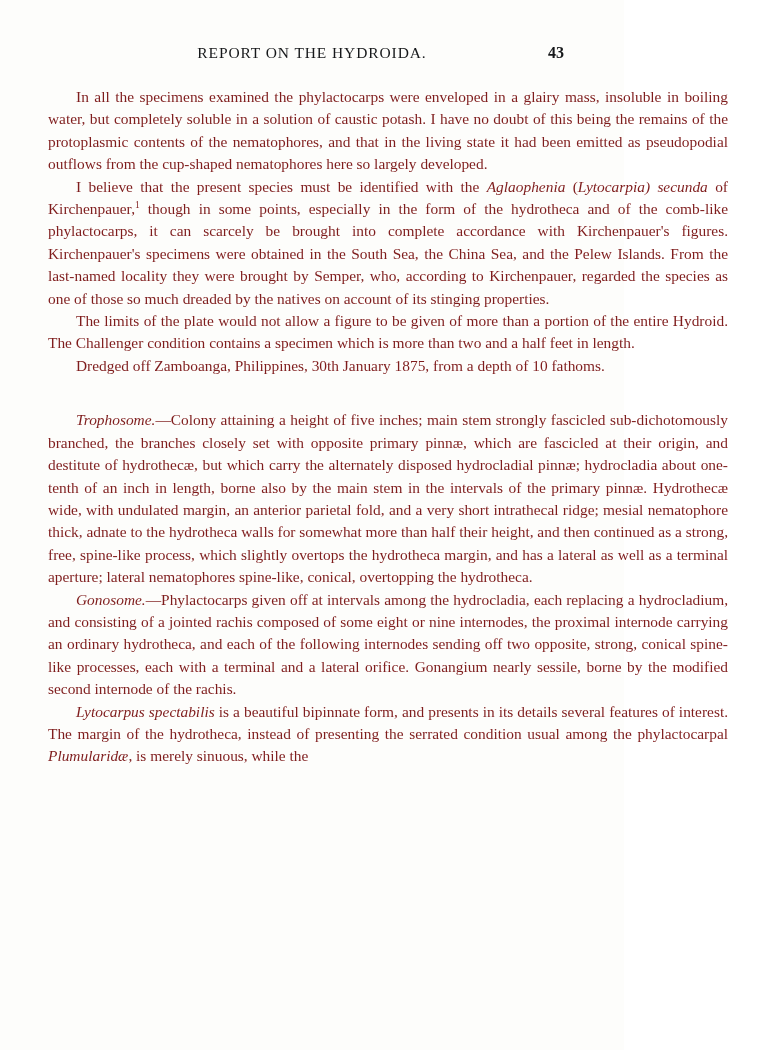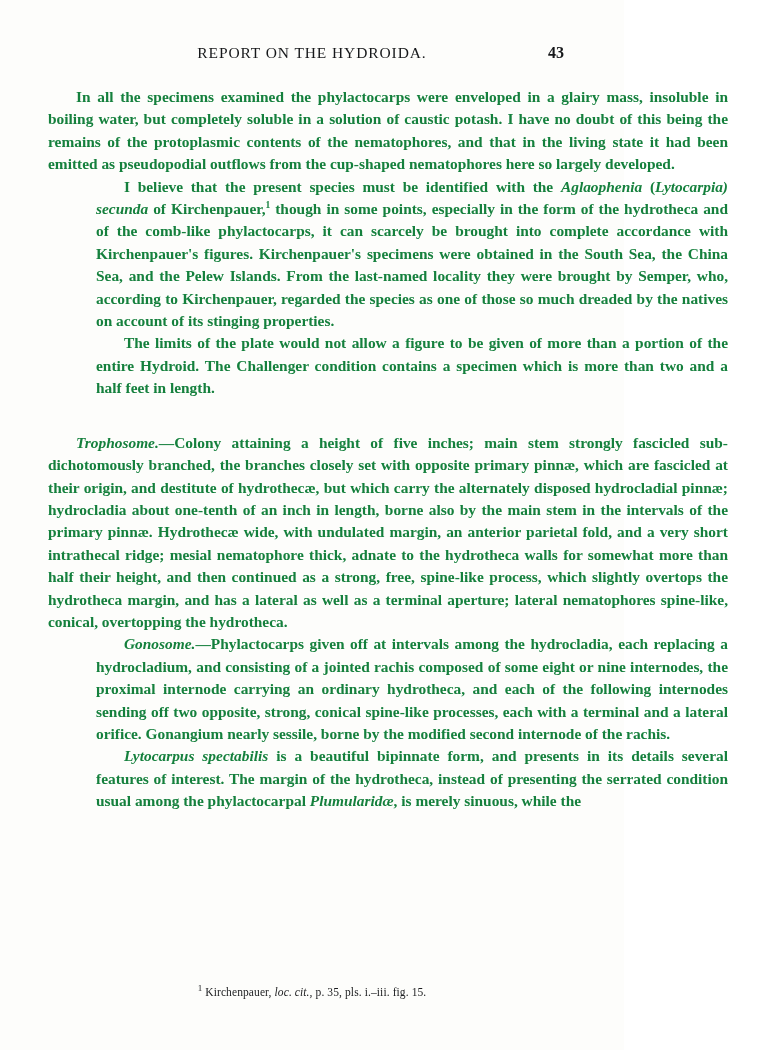--- a/index.html
+++ b/index.html
@@ -46,28 +46,26 @@
   .body-col {
     width: 680px;
     margin: 0 auto;
   }
   p.para {
     margin: 0 0 0 0;
     text-align: justify;
     text-justify: inter-word;
     font-size: 15.4px;
     line-height: 22.4px;
-    color: #15803d;
+    color: #7f1d1d;
     text-indent: 28px;
     hyphens: none;
-    font-weight: bold;
   }
   p.para + p.para {
     margin-top: 0px;
-    margin-left: 48px;
   }
   .gap-lg {
     height: 20px;
   }
   .gap-md {
     height: 12px;
   }
   .species-head {
     font-size: 15.4px;
     line-height: 22.4px;
@@ -118,33 +116,29 @@
   </div>
 
   <div class="body-col">
 
     <p class="para">In all the specimens examined the phylactocarps were enveloped in a glairy mass, insoluble in boiling water, but completely soluble in a solution of caustic potash. I have no doubt of this being the remains of the protoplasmic contents of the nematophores, and that in the living state it had been emitted as pseudopodial outflows from the cup-shaped nematophores here so largely developed.</p>
 
     <p class="para"><span>I believe that the present species must be identified with the </span><span class="it">Aglaophenia</span><span> (</span><span class="it">Lytocarpia) secunda</span><span> of Kirchenpauer,</span><sup class="fn-ref">1</sup><span> though in some points, especially in the form of the hydrotheca and of the comb-like phylactocarps, it can scarcely be brought into complete accordance with Kirchenpauer's figures. Kirchenpauer's specimens were obtained in the South Sea, the China Sea, and the Pelew Islands. From the last-named locality they were brought by Semper, who, according to Kirchenpauer, regarded the species as one of those so much dreaded by the natives on account of its stinging properties.</span></p>
 
     <p class="para">The limits of the plate would not allow a figure to be given of more than a portion of the entire Hydroid. The Challenger condition contains a specimen which is more than two and a half feet in length.</p>
 
+    <p class="para">Dredged off Zamboanga, Philippines, 30th January 1875, from a depth of 10 fathoms.</p>
 
     <div class="gap-lg"></div>
 
 
     <div class="gap-md"></div>
 
     <p class="para"><span class="lead">Trophosome.</span><span>—Colony attaining a height of five inches; main stem strongly fascicled sub-dichotomously branched, the branches closely set with opposite primary pinnæ, which are fascicled at their origin, and destitute of hydrothecæ, but which carry the alternately disposed hydrocladial pinnæ; hydrocladia about one-tenth of an inch in length, borne also by the main stem in the intervals of the primary pinnæ. Hydrothecæ wide, with undulated margin, an anterior parietal fold, and a very short intrathecal ridge; mesial nematophore thick, adnate to the hydrotheca walls for somewhat more than half their height, and then continued as a strong, free, spine-like process, which slightly overtops the hydrotheca margin, and has a lateral as well as a terminal aperture; lateral nematophores spine-like, conical, overtopping the hydrotheca.</span></p>
 
     <p class="para"><span class="lead">Gonosome.</span><span>—Phylactocarps given off at intervals among the hydrocladia, each replacing a hydrocladium, and consisting of a jointed rachis composed of some eight or nine internodes, the proximal internode carrying an ordinary hydrotheca, and each of the following internodes sending off two opposite, strong, conical spine-like processes, each with a terminal and a lateral orifice. Gonangium nearly sessile, borne by the modified second internode of the rachis.</span></p>
 
     <p class="para"><span class="it">Lytocarpus spectabilis</span><span> is a beautiful bipinnate form, and presents in its details several features of interest. The margin of the hydrotheca, instead of presenting the serrated condition usual among the phylactocarpal </span><span class="it">Plumularidæ</span><span>, is merely sinuous, while the</span></p>
 
   </div>
 
-  <div class="footnote">
-    <span class="fn-mark">1</span>
-    <span>Kirchenpauer,</span>
-    <span class="it">loc. cit.,</span><span> p. 35, pls. i.–iii. fig. 15.</span>
-  </div>
 
 </div>
 
 </body></html>

